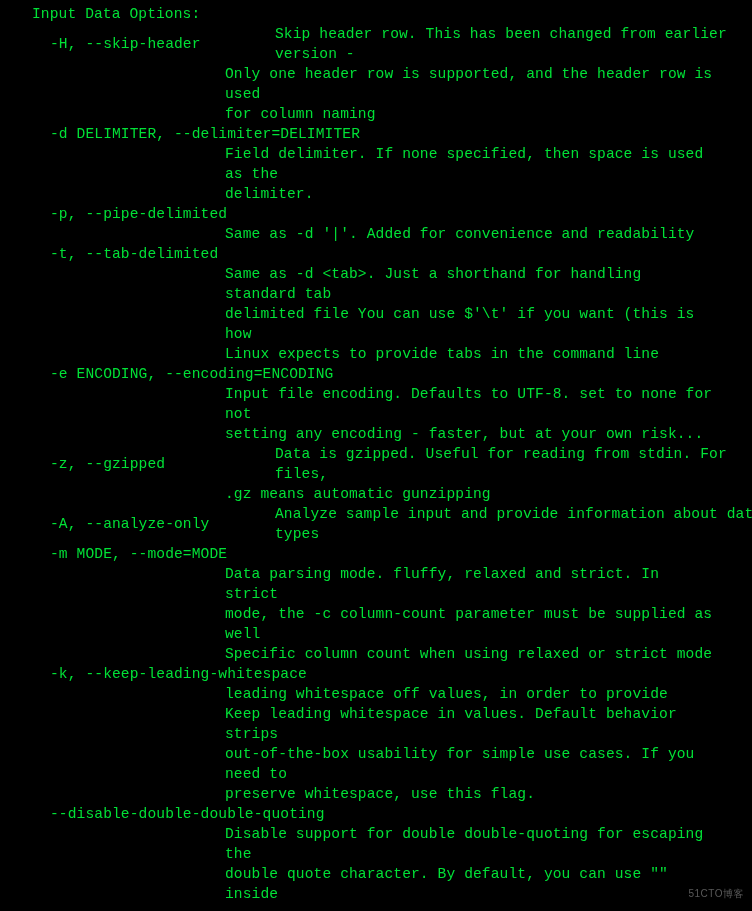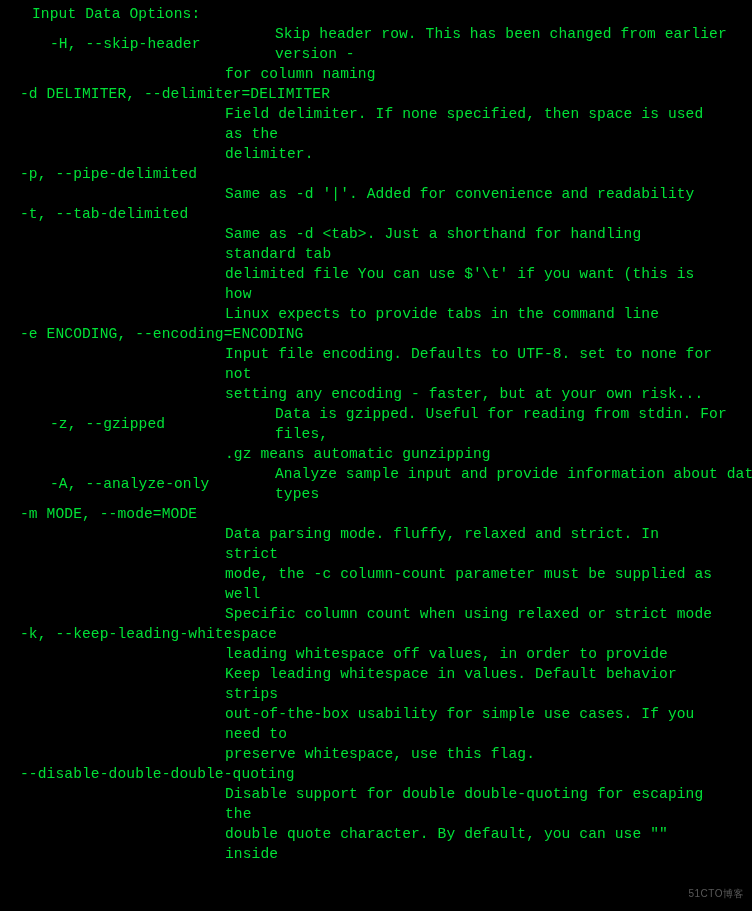--- a/index.html
+++ b/index.html
@@ -34,21 +34,21 @@
   .desc-col {
     flex: 0 0 495px;
     white-space: pre-wrap;
   }
   .desc-only {
     padding-left: 225px;
     white-space: pre-wrap;
     width: 495px;
   }
   .flag-only {
-    padding-left: 20px;
+    padding-left: 50px;
     white-space: pre;
   }
   .watermark {
     position: absolute;
     right: 8px;
     bottom: 10px;
     font-family: sans-serif;
     font-size: 10px;
     color: rgba(160,160,160,0.55);
     letter-spacing: 0.5px;
@@ -57,20 +57,21 @@
 </head>
 <body>
 
 <div class="terminal">
   <div class="section-title">Input Data Options:</div>
   <div id="options-container">
       <div class="opt-row">
         <div class="flag-col">-H, --skip-header</div>
         <div class="desc-col">Skip header row. This has been changed from earlier version -</div>
       </div>
+      <div class="desc-only">Only one header row is supported, and the header row is used</div>
       <div class="desc-only">for column naming</div>
       <div class="flag-only">-d DELIMITER, --delimiter=DELIMITER</div>
       <div class="desc-only">Field delimiter. If none specified, then space is used as the</div>
       <div class="desc-only">delimiter.</div>
       <div class="flag-only">-p, --pipe-delimited</div>
       <div class="desc-only">Same as -d '|'. Added for convenience and readability</div>
       <div class="flag-only">-t, --tab-delimited</div>
       <div class="desc-only">Same as -d &lt;tab&gt;. Just a shorthand for handling standard tab</div>
       <div class="desc-only">delimited file You can use $'\t' if you want (this is how</div>
       <div class="desc-only">Linux expects to provide tabs in the command line</div>

